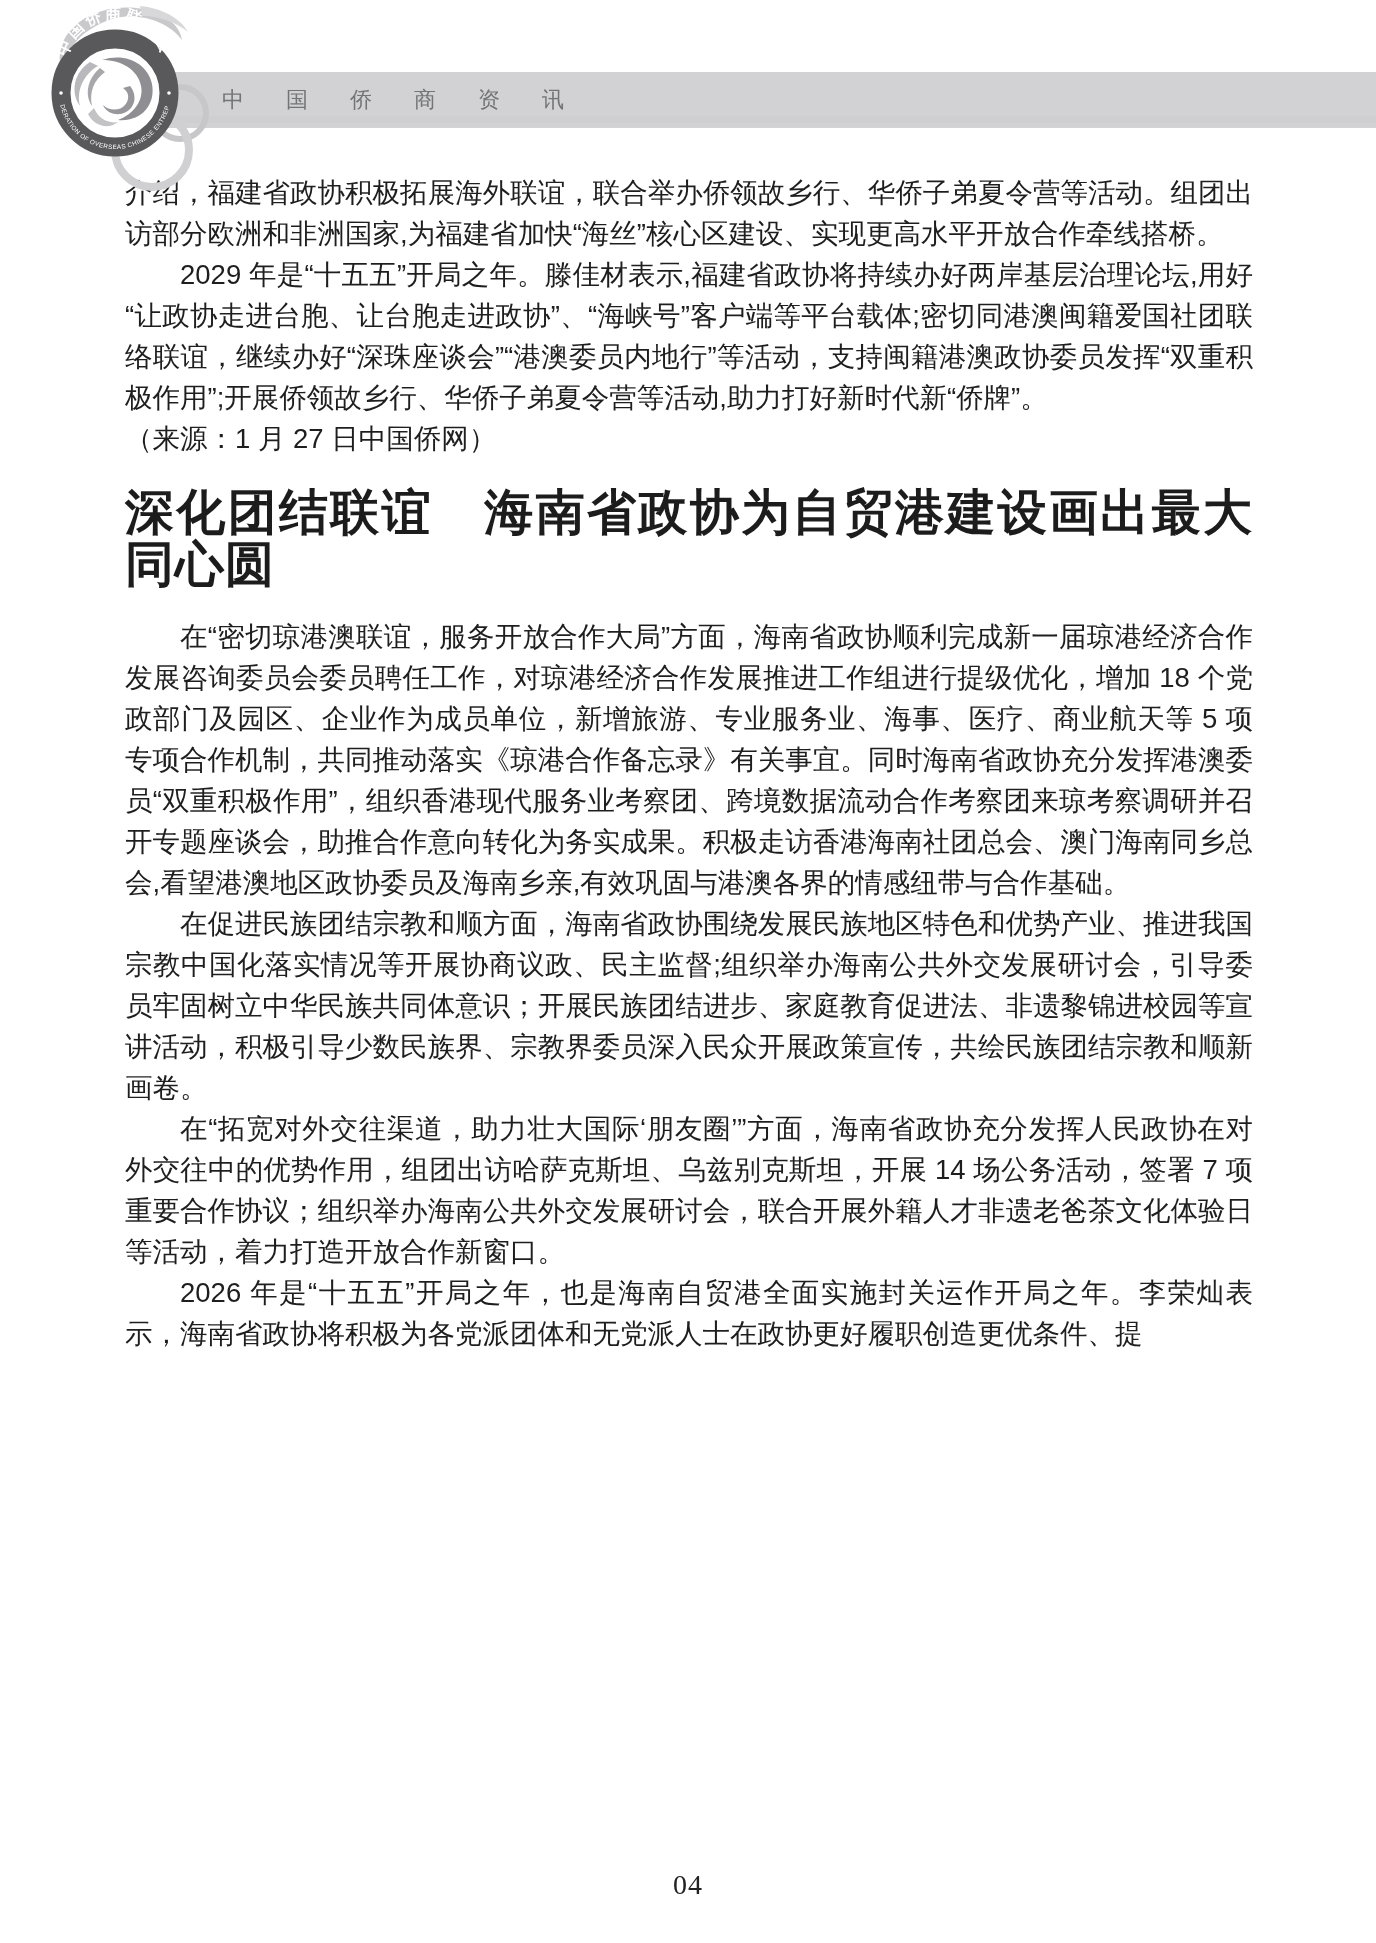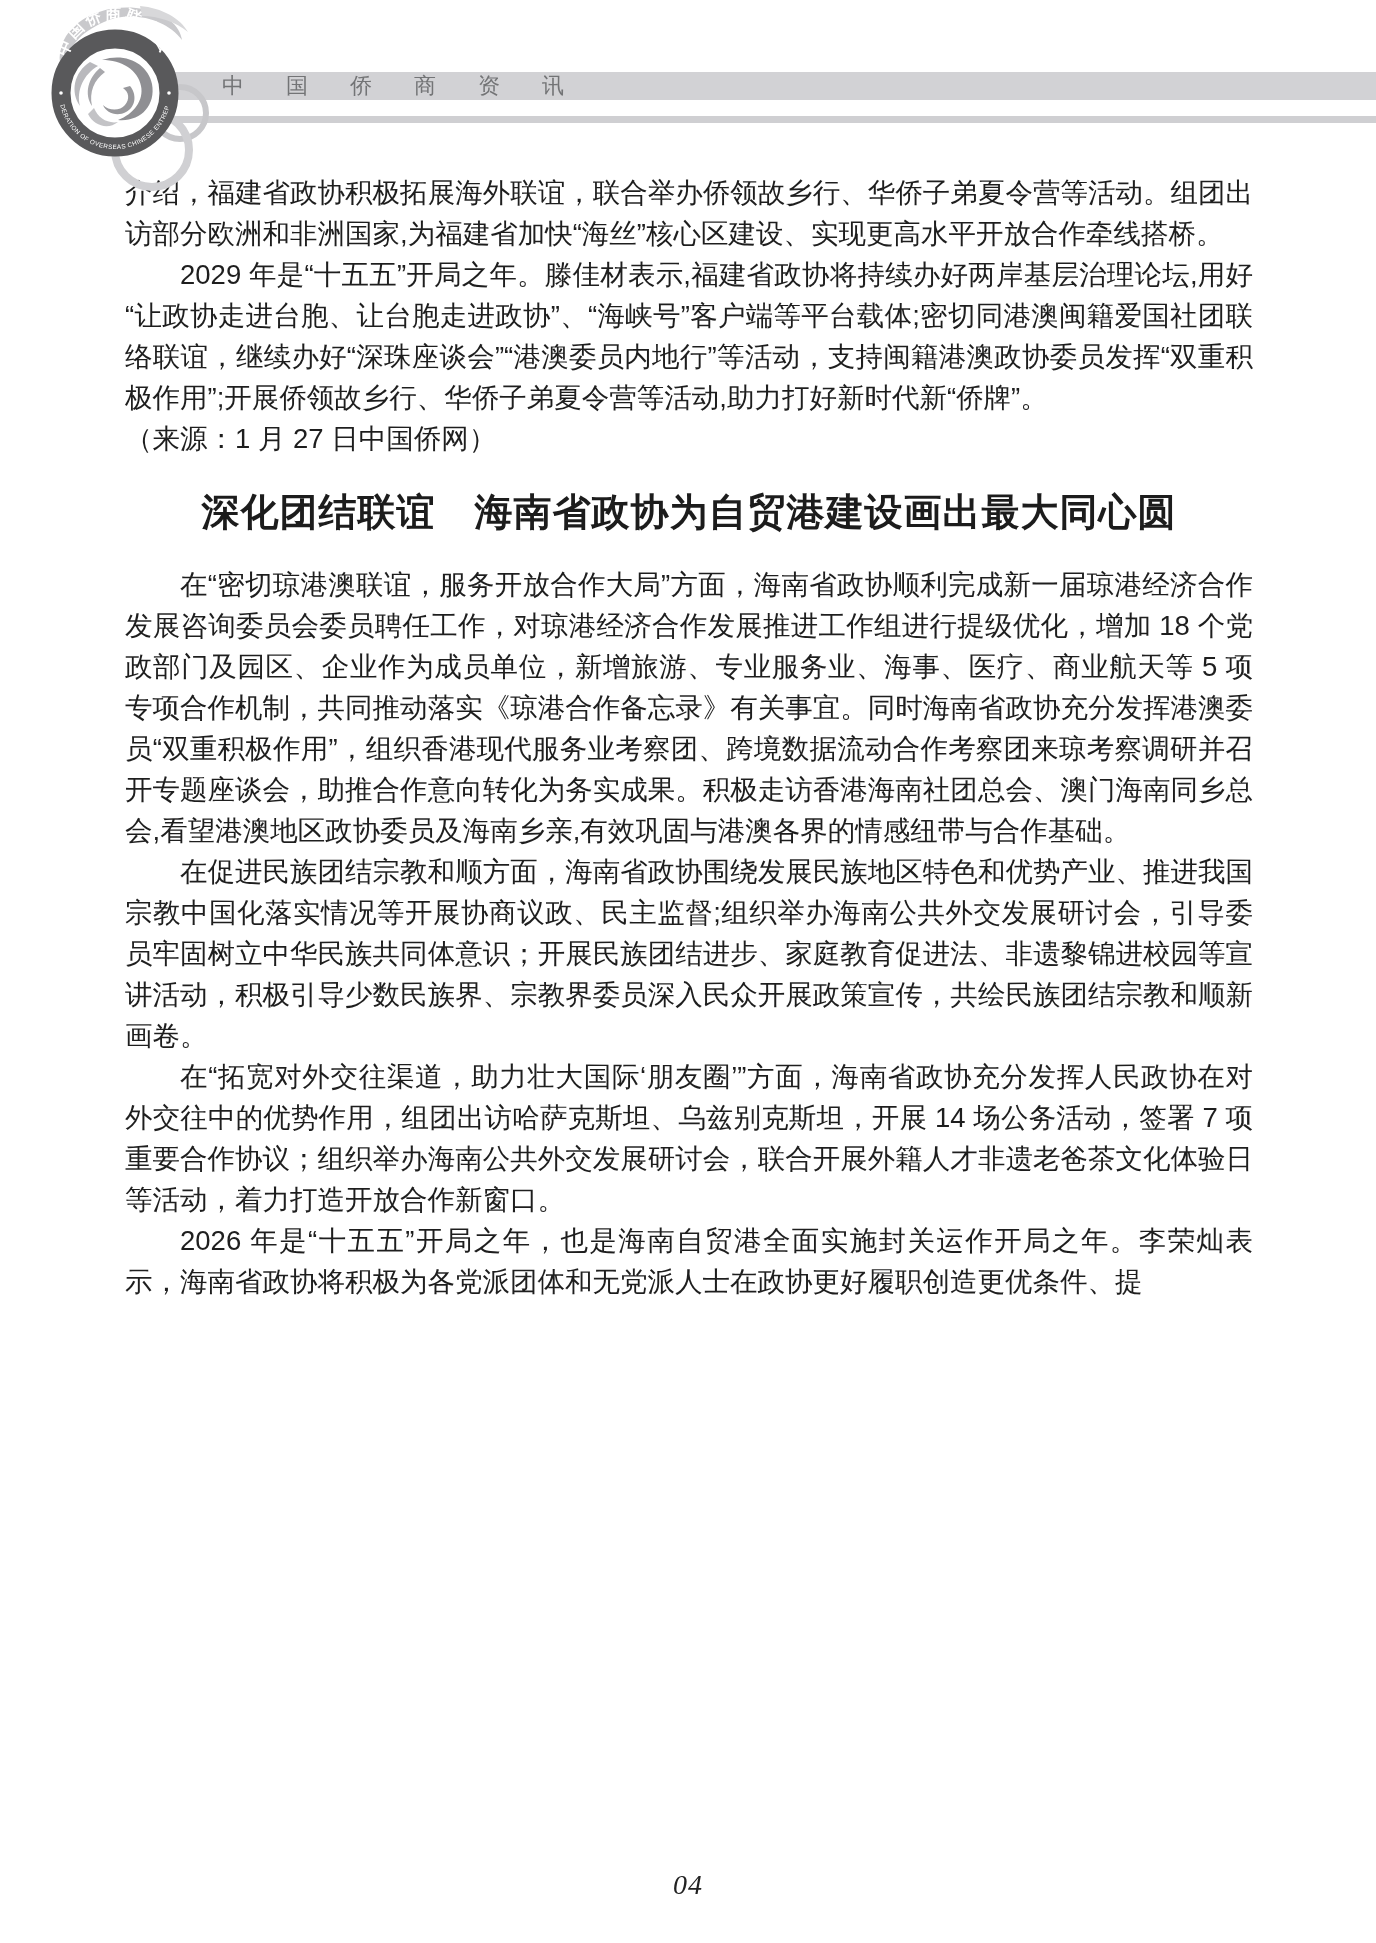--- a/index.html
+++ b/index.html
@@ -15,21 +15,21 @@
   .page{
     position:relative;
     width:1376px;height:1943px;
     margin:0 auto;
     background:#ffffff;
     font-family:"Liberation Sans","DejaVu Sans",sans-serif;
     overflow:hidden;
   }
   
   .banner{
-    position:absolute;left:150px;right:0;top:72px;height:28px;
+    position:absolute;left:150px;right:0;top:72px;height:56px;
     background:var(--banner);
   }
   .banner-title{
     position:absolute;left:72px;top:50%;transform:translateY(-50%);
     font-size:22px;color:var(--masthead-ink);
     letter-spacing:42px;white-space:nowrap;font-weight:400;
   }
   .masthead-rule{
     position:absolute;left:150px;right:0;top:116px;height:7px;
     background:var(--rule);
@@ -38,30 +38,29 @@
   
   .content{
     position:absolute;left:125px;right:123px;top:172px;
     font-size:27.5px;line-height:41px;color:var(--ink);
     text-align:justify;
   }
   .content p{margin:0;text-indent:2em;}
   .content p.flush{text-indent:0;}
   .content p.source{text-indent:0;}
   .article-title{
-    font-size:38px;line-height:52px;font-weight:bold;
-    text-align:center;text-indent:0;color:#1c1c1c;
+    font-size:49px;line-height:52px;font-weight:bold;
+    text-indent:0;color:#1c1c1c;
     margin:27px 0 26px 0;letter-spacing:1px;
   }
   .pageno{
     position:absolute;left:0;right:0;bottom:42px;
     text-align:center;font-size:28px;color:#222;
     font-family:"Liberation Serif","DejaVu Serif",serif;
     letter-spacing:1px;
-    font-style:italic;
   }
 </style>
 </head>
 <body>
 
 <div class="page">
 
   <div class="banner">
     <span class="banner-title">中国侨商资讯</span>
   </div>

